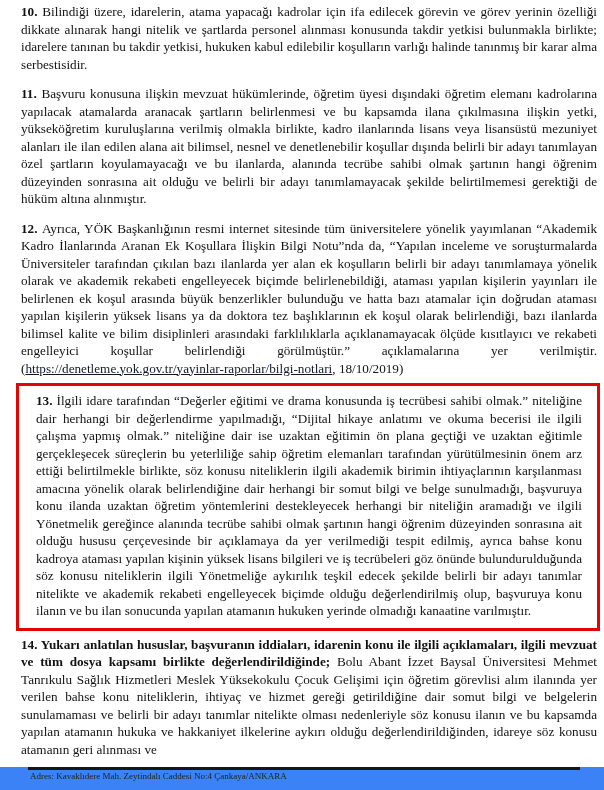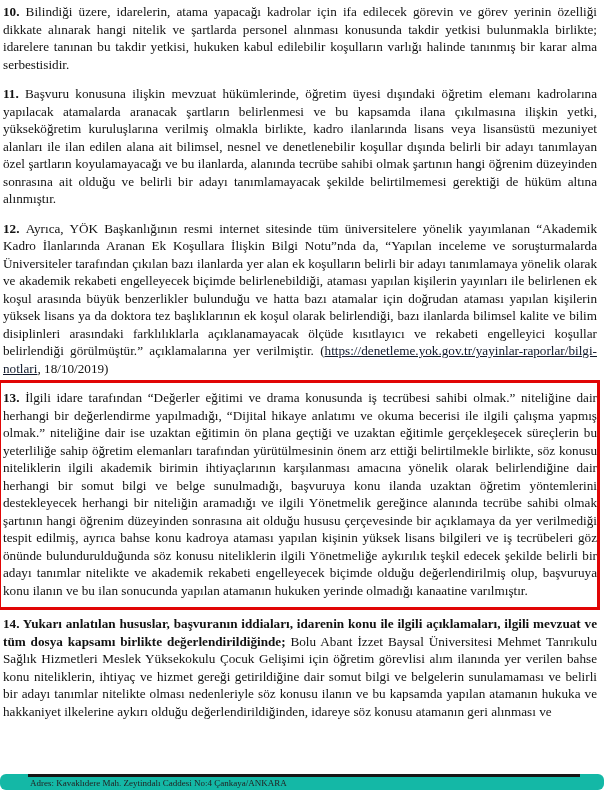--- a/index.html
+++ b/index.html
@@ -3,38 +3,38 @@
 <meta charset="utf-8">
 <style>
   html,body{margin:0;padding:0;}
   body{
     width:604px;height:790px;overflow:hidden;position:relative;
     background:#ffffff;
     font-family:"Liberation Serif","DejaVu Serif",serif;
     color:#121212;
   }
   .page{
-    position:absolute;top:3px;left:3px;right:7px;
+    position:absolute;top:3px;left:21px;right:7px;
     font-size:13.2px;line-height:17.5px;
     text-align:justify;
   }
   p.para{margin:0 0 12px 0;}
   .b{font-weight:bold;}
   .i{}
   a.link{color:#0f172a;text-decoration:underline;cursor:pointer;}
   .hl-wrap{position:relative;margin:0 0 16px 0;}
-  .hl-wrap p.para{margin:0;}
+  .hl-wrap p.para{margin:15px;}
   .hl-border{
     position:absolute;left:-5px;right:-3px;top:-9px;bottom:-11px;
     border:3px solid #e10505;
     pointer-events:none;
   }
   .footer{
-    position:absolute;left:0;right:0;bottom:0;height:16px;
-    background:#14b8a6;overflow:hidden;border-radius:6px;
+    position:absolute;left:0;right:0;bottom:0;height:23px;
+    background:#3b82f6;overflow:hidden;
   }
   .footer-rule{
     height:0;border-top:3px solid #161616;
     margin:0 24px 0 28px;
   }
   .footer-address{
     margin:1px 0 0 30px;
     font-size:9px;line-height:11px;color:#222;
     text-align:left;
   }

